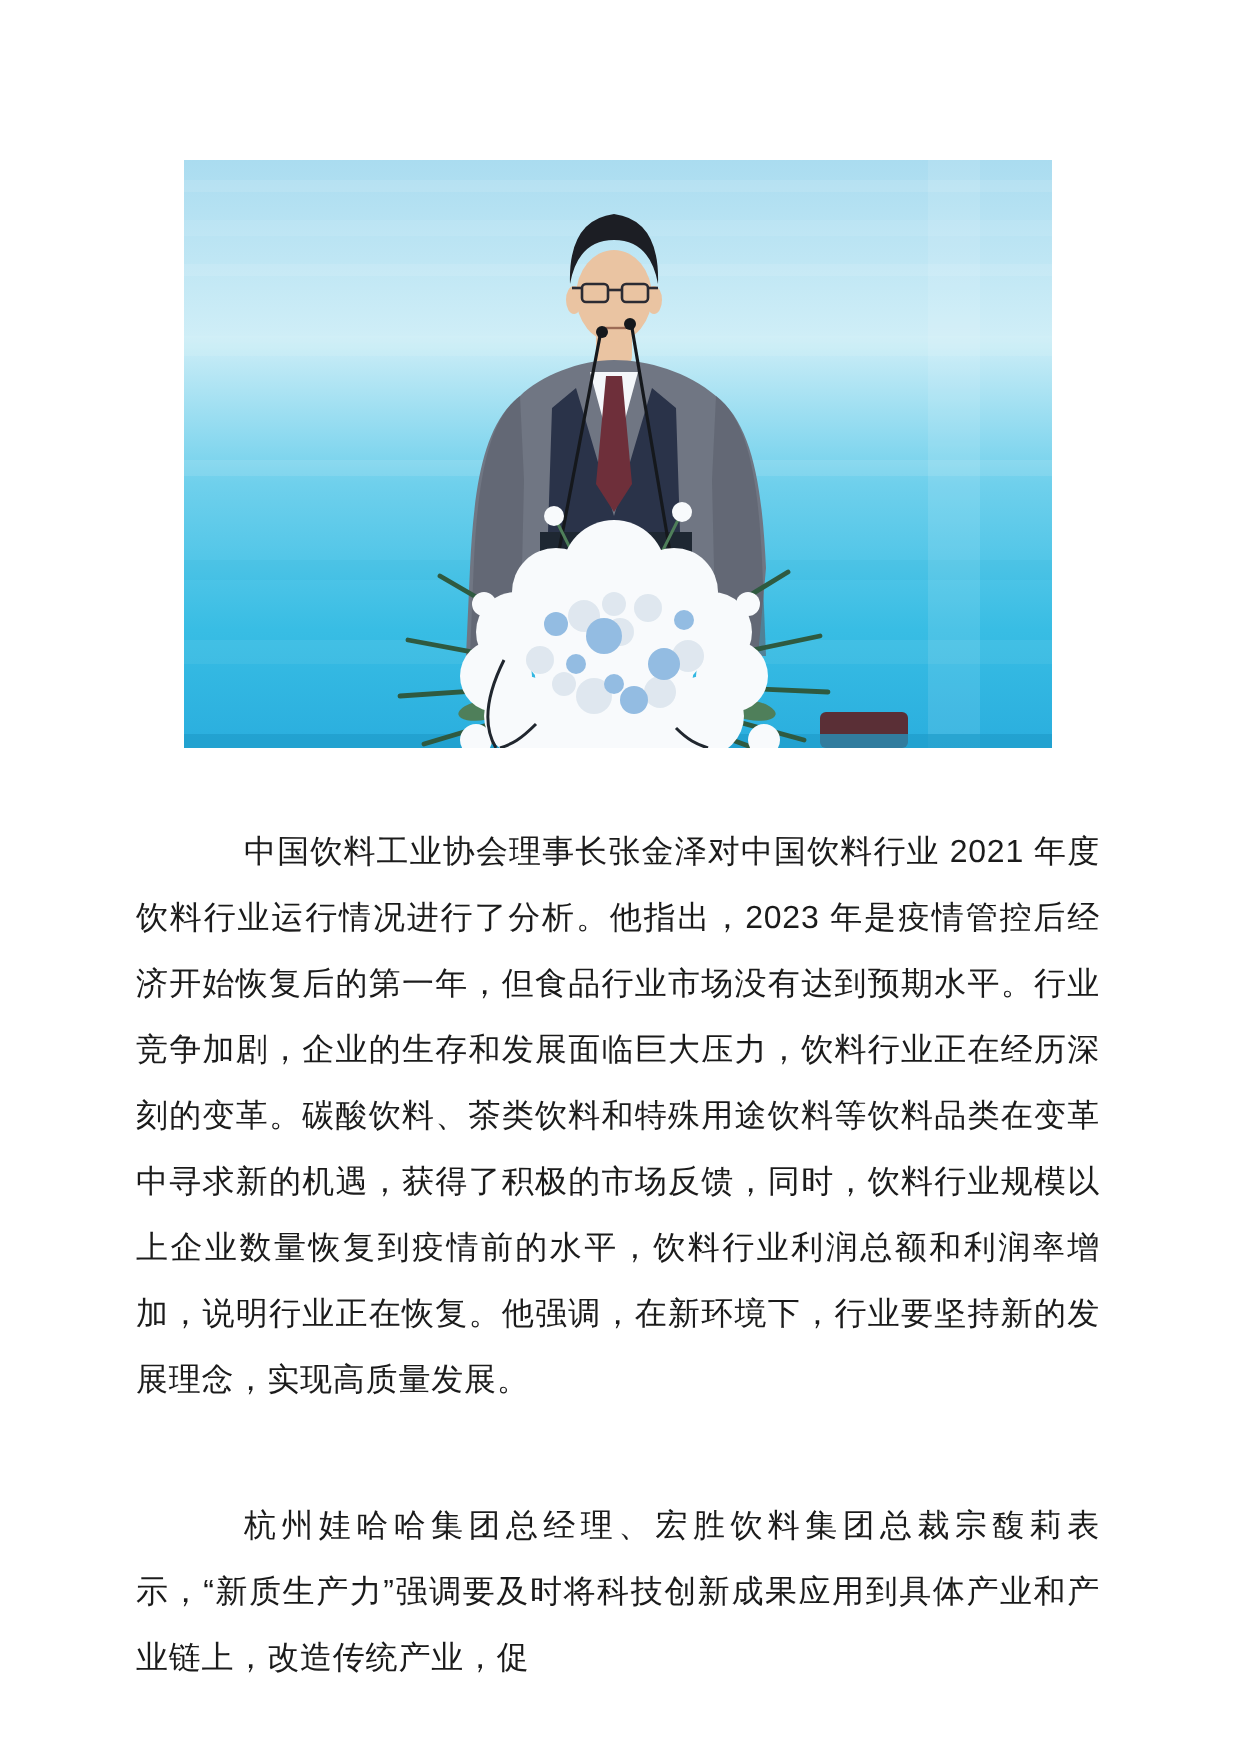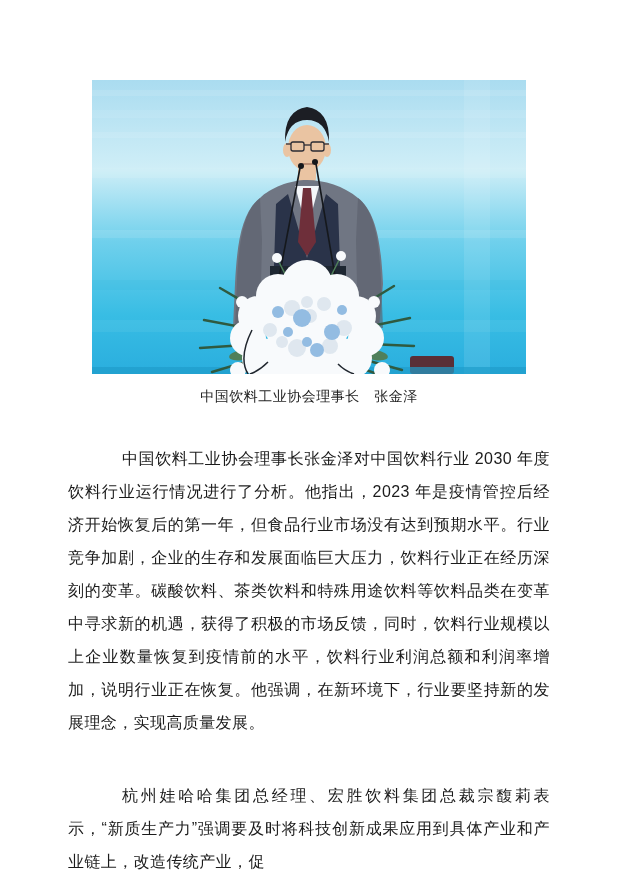--- a/index.html
+++ b/index.html
@@ -180,20 +180,19 @@
         </g>
         <g fill="none" stroke-width="1.5" stroke="#20262e">
           <path d="M 176,282 C 168,290 164,292 158,294"></path>
           <path d="M 246,284 C 252,290 256,292 262,294"></path>
           <path d="M 160,250 C 150,270 150,284 156,294"></path>
         </g>
       </g>
     </svg>
   </figure>
 
-  <p class="photo-caption">中国饮料工业协会理事长　张金泽</p>
 
   <div class="article">
-    <p>中国饮料工业协会理事长张金泽对中国饮料行业 2030 年度饮料行业运行情况进行了分析。他指出，2023 年是疫情管控后经济开始恢复后的第一年，但食品行业市场没有达到预期水平。行业竞争加剧，企业的生存和发展面临巨大压力，饮料行业正在经历深刻的变革。碳酸饮料、茶类饮料和特殊用途饮料等饮料品类在变革中寻求新的机遇，获得了积极的市场反馈，同时，饮料行业规模以上企业数量恢复到疫情前的水平，饮料行业利润总额和利润率增加，说明行业正在恢复。他强调，在新环境下，行业要坚持新的发展理念，实现高质量发展。</p>
+    <p>中国饮料工业协会理事长张金泽对中国饮料行业 2021 年度饮料行业运行情况进行了分析。他指出，2023 年是疫情管控后经济开始恢复后的第一年，但食品行业市场没有达到预期水平。行业竞争加剧，企业的生存和发展面临巨大压力，饮料行业正在经历深刻的变革。碳酸饮料、茶类饮料和特殊用途饮料等饮料品类在变革中寻求新的机遇，获得了积极的市场反馈，同时，饮料行业规模以上企业数量恢复到疫情前的水平，饮料行业利润总额和利润率增加，说明行业正在恢复。他强调，在新环境下，行业要坚持新的发展理念，实现高质量发展。</p>
     <p>杭州娃哈哈集团总经理、宏胜饮料集团总裁宗馥莉表示，“新质生产力”强调要及时将科技创新成果应用到具体产业和产业链上，改造传统产业，促</p>
   </div>
 
 </div>
 
 </body></html>

